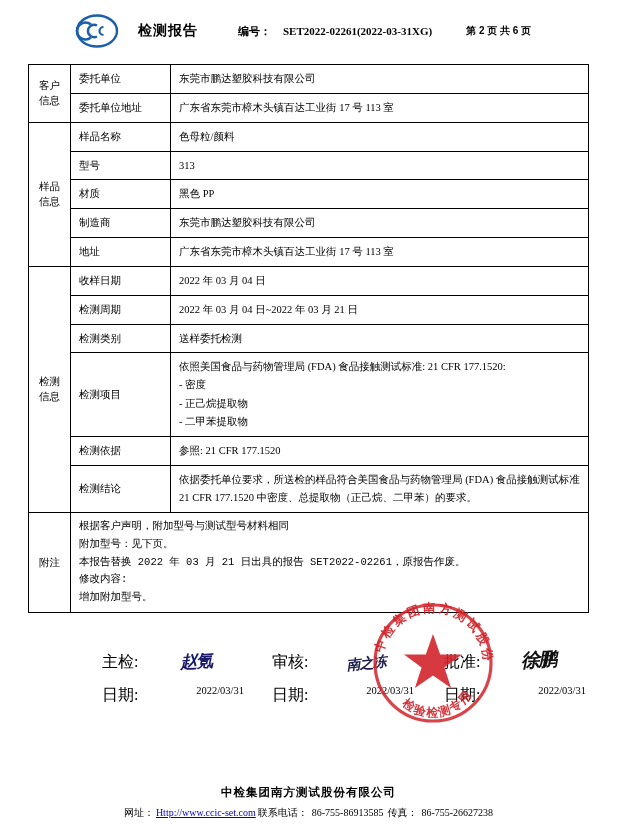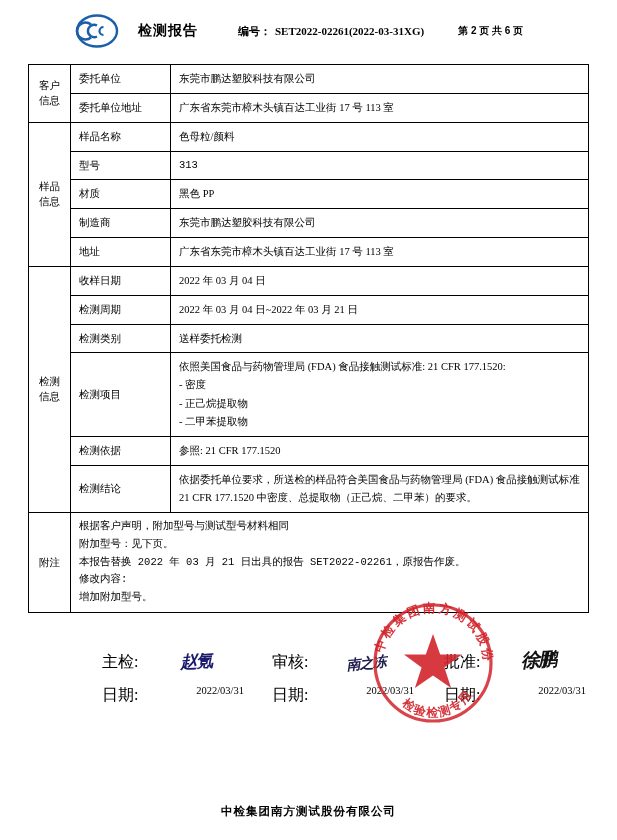--- a/index.html
+++ b/index.html
@@ -50,21 +50,21 @@
   }
   .hdr-no-label {
     font-size: 11px;
     font-weight: bold;
     font-family: "Liberation Sans", sans-serif;
   }
   .hdr-no-value {
     font-size: 11px;
     font-weight: bold;
     font-family: "Liberation Serif", serif;
-    margin-left: 4px;
+    margin-left: 12px;
   }
   .hdr-page {
     font-size: 10px;
     font-weight: bold;
     font-family: "Liberation Sans", sans-serif;
     margin-left: 34px;
   }
 
   
   table.main {
@@ -92,21 +92,21 @@
     line-height: 1.5;
   }
   td.key {
     width: 92px;
     padding-left: 10px;
     white-space: nowrap;
   }
   td.val {
     padding-left: 10px;
   }
-  .ltr { font-family: Liberation Mono, monospace; margin-top: 12px; }
+  .ltr { font-family: Liberation Serif, serif; margin-top: 12px; }
 
   .item-list {
     margin: 0;
     padding: 0;
     list-style: none;
   }
   .item-list li { line-height: 1.75; }
 
   
   td.notes {
@@ -362,15 +362,18 @@
         <textPath href="#arcTop" startOffset="6%">中检集团南方测试股份有限公司</textPath>
       </text>
       <text font-family="'Liberation Serif', serif" font-size="12" fill="#d2232a" opacity="0.92" font-weight="bold" letter-spacing="1.5">
         <textPath href="#arcBot" startOffset="14%">检验检测专用章</textPath>
       </text>
     </svg>
   </div>
 
   <div class="footer">
     <div class="f-name">中检集团南方测试股份有限公司</div>
+    <div class="f-line">
+      <span>网址：</span><a href="#">Http://www.ccic-set.com</a><span>联系电话：</span><span>86-755-86913585</span><span>传真：</span><span>86-755-26627238</span>
+    </div>
   </div>
 
 </div>
 
 </body></html>

